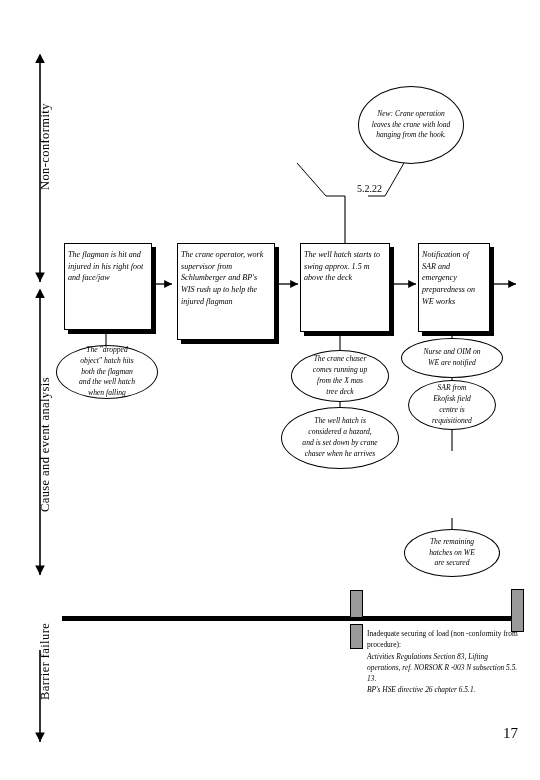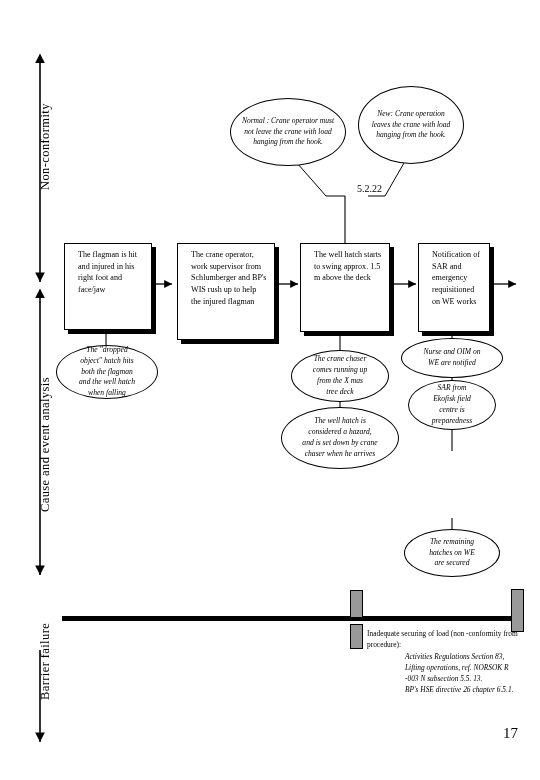--- a/index.html
+++ b/index.html
@@ -39,23 +39,24 @@
     transform: rotate(-90deg);
     font-size: 12.5px;
   }
 
   
   .pbox {
     position: absolute;
     background: #fff;
     border: 1.4px solid #000;
     box-shadow: 4px 4px 0 0 #000;
-    padding: 5px 6px 4px 13px;
+    padding: 5px 6px 4px 3px;
     font-size: 8.1px;
     line-height: 1.45;
+    font-style: italic;
     font-family: "Liberation Serif", serif;
   }
 
   
   .ell {
     position: absolute;
     background: #fff;
     border: 1.2px solid #000;
     border-radius: 50%;
     display: flex;
@@ -100,21 +101,21 @@
     position: absolute;
     background: #999999;
     border: 1px solid #000;
   }
   .barrier-text {
     position: absolute;
     font-size: 7.4px;
     line-height: 1.52;
     font-family: "Liberation Serif", serif;
   }
-  .barrier-text .it { font-style: italic; margin-left: 38px; }
+  .barrier-text .it { font-style: italic; }
 
   .page-num {
     position: absolute;
     right: 22px; bottom: 38px;
     font-size: 15px;
     font-family: "Liberation Serif", serif;
   }
 
   svg.lines { position: absolute; left:0; top:0; width:540px; height:780px; pointer-events:none; }
 </style>
@@ -161,63 +162,60 @@
 
     <line x1="452" y1="428" x2="452" y2="451" stroke="#000" stroke-width="1.1"></line>
 
     <line x1="452" y1="518" x2="452" y2="531" stroke="#000" stroke-width="1.1"></line>
   </svg>
 
   <div class="vlabel vlabel-nc">Non-conformity</div>
   <div class="vlabel vlabel-cause">Cause  and  event  analysis</div>
   <div class="vlabel vlabel-barrier">Barrier failure</div>
 
-  <div class="bubble" style="left:230px; top:98px; width:116px; height:68px;">
-    <span>Normal : Crane operator must not leave the crane with load hanging from the hook.</span>
-  </div>
   <div class="bubble" style="left:358px; top:86px; width:106px; height:78px;">
     <span>New: Crane operation leaves the crane with load hanging from the hook.</span>
   </div>
 
   <div class="ref-num" style="left:357px; top:183px;">5.2.22</div>
 
   <div class="pbox" style="left:64px; top:243px; width:88px; height:87px;">
     <span>The flagman is hit and injured in his right foot and face/jaw</span>
   </div>
 
   <div class="pbox" style="left:177px; top:243px; width:98px; height:97px;">
     <span>The crane operator, work supervisor from Schlumberger and BP's WIS rush up to help the injured flagman</span>
   </div>
 
   <div class="pbox" style="left:300px; top:243px; width:90px; height:89px;">
     <span>The well hatch starts to swing approx. 1.5 m above the deck</span>
   </div>
 
   <div class="pbox" style="left:418px; top:243px; width:72px; height:89px;">
-    <span>Notification of SAR and emergency requisitioned on  WE works</span>
+    <span>Notification of SAR and emergency preparedness on  WE works</span>
   </div>
 
   <div class="ell" style="left:56px; top:345px; width:102px; height:54px;">
     <span>The "dropped object" hatch hits both the flagman and the  well hatch when falling</span>
   </div>
 
   <div class="ell" style="left:291px; top:350px; width:98px; height:52px;">
     <span>The crane chaser comes running up from the X mas tree deck</span>
   </div>
 
   <div class="ell" style="left:281px; top:407px; width:118px; height:62px;">
     <span>The well hatch is considered a hazard, and is set down by crane chaser when he arrives</span>
   </div>
 
   <div class="ell" style="left:401px; top:338px; width:102px; height:40px;">
     <span>Nurse and OIM on WE are notified</span>
   </div>
 
   <div class="ell" style="left:408px; top:380px; width:88px; height:50px;">
-    <span>SAR from Ekofisk field centre is preparedness</span>
+    <span>SAR from Ekofisk field centre is requisitioned</span>
   </div>
 
 
   <div class="ell" style="left:404px; top:529px; width:96px; height:48px;">
     <span>The remaining hatches on WE are secured</span>
   </div>
 
   <div class="barrier-line" style="left:62px; top:616px; width:455px; height:5px;"></div>
 
   <div class="barrier-block" style="left:350px; top:590px; width:13px; height:28px;"></div>

